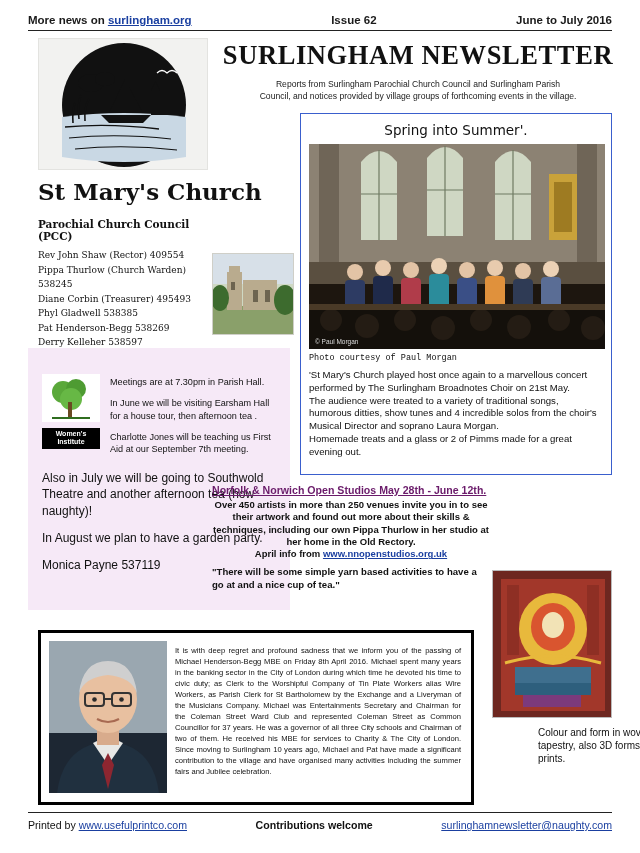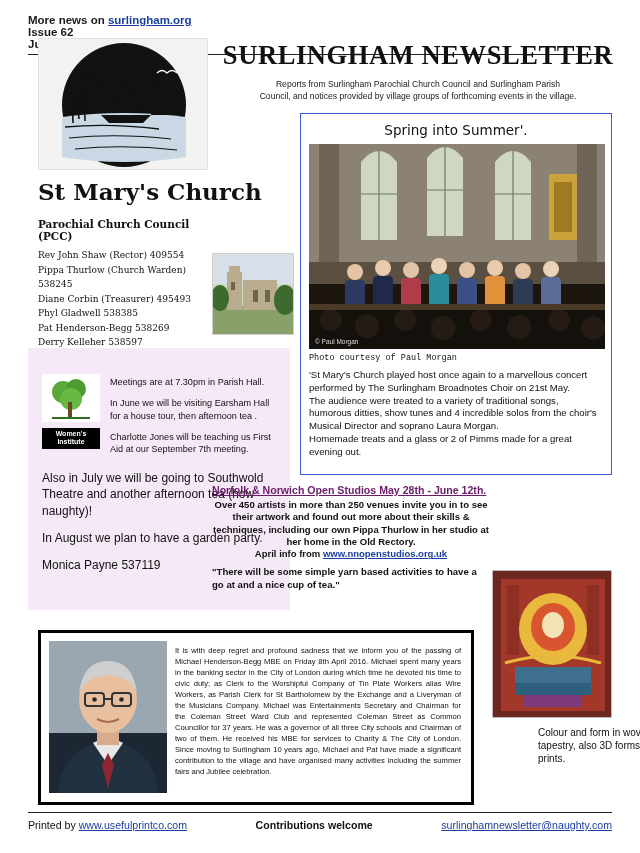--- a/index.html
+++ b/index.html
@@ -25,21 +25,20 @@
     position: absolute;
     left: 28px; top: 14px; width: 584px;
     display: flex;
     justify-content: space-between;
     align-items: baseline;
     font-size: 11.5px;
     font-weight: bold;
     color: #1a1a1a;
     padding-bottom: 4px;
     border-bottom: 1.6px solid #222;
-    flex-direction: column;
   }
   .topbar a, .linkish {
     color: #1a3fa0;
     text-decoration: underline;
   }
   .topbar .center { font-weight: bold; }
 
   
   .masthead {
     position: absolute;

